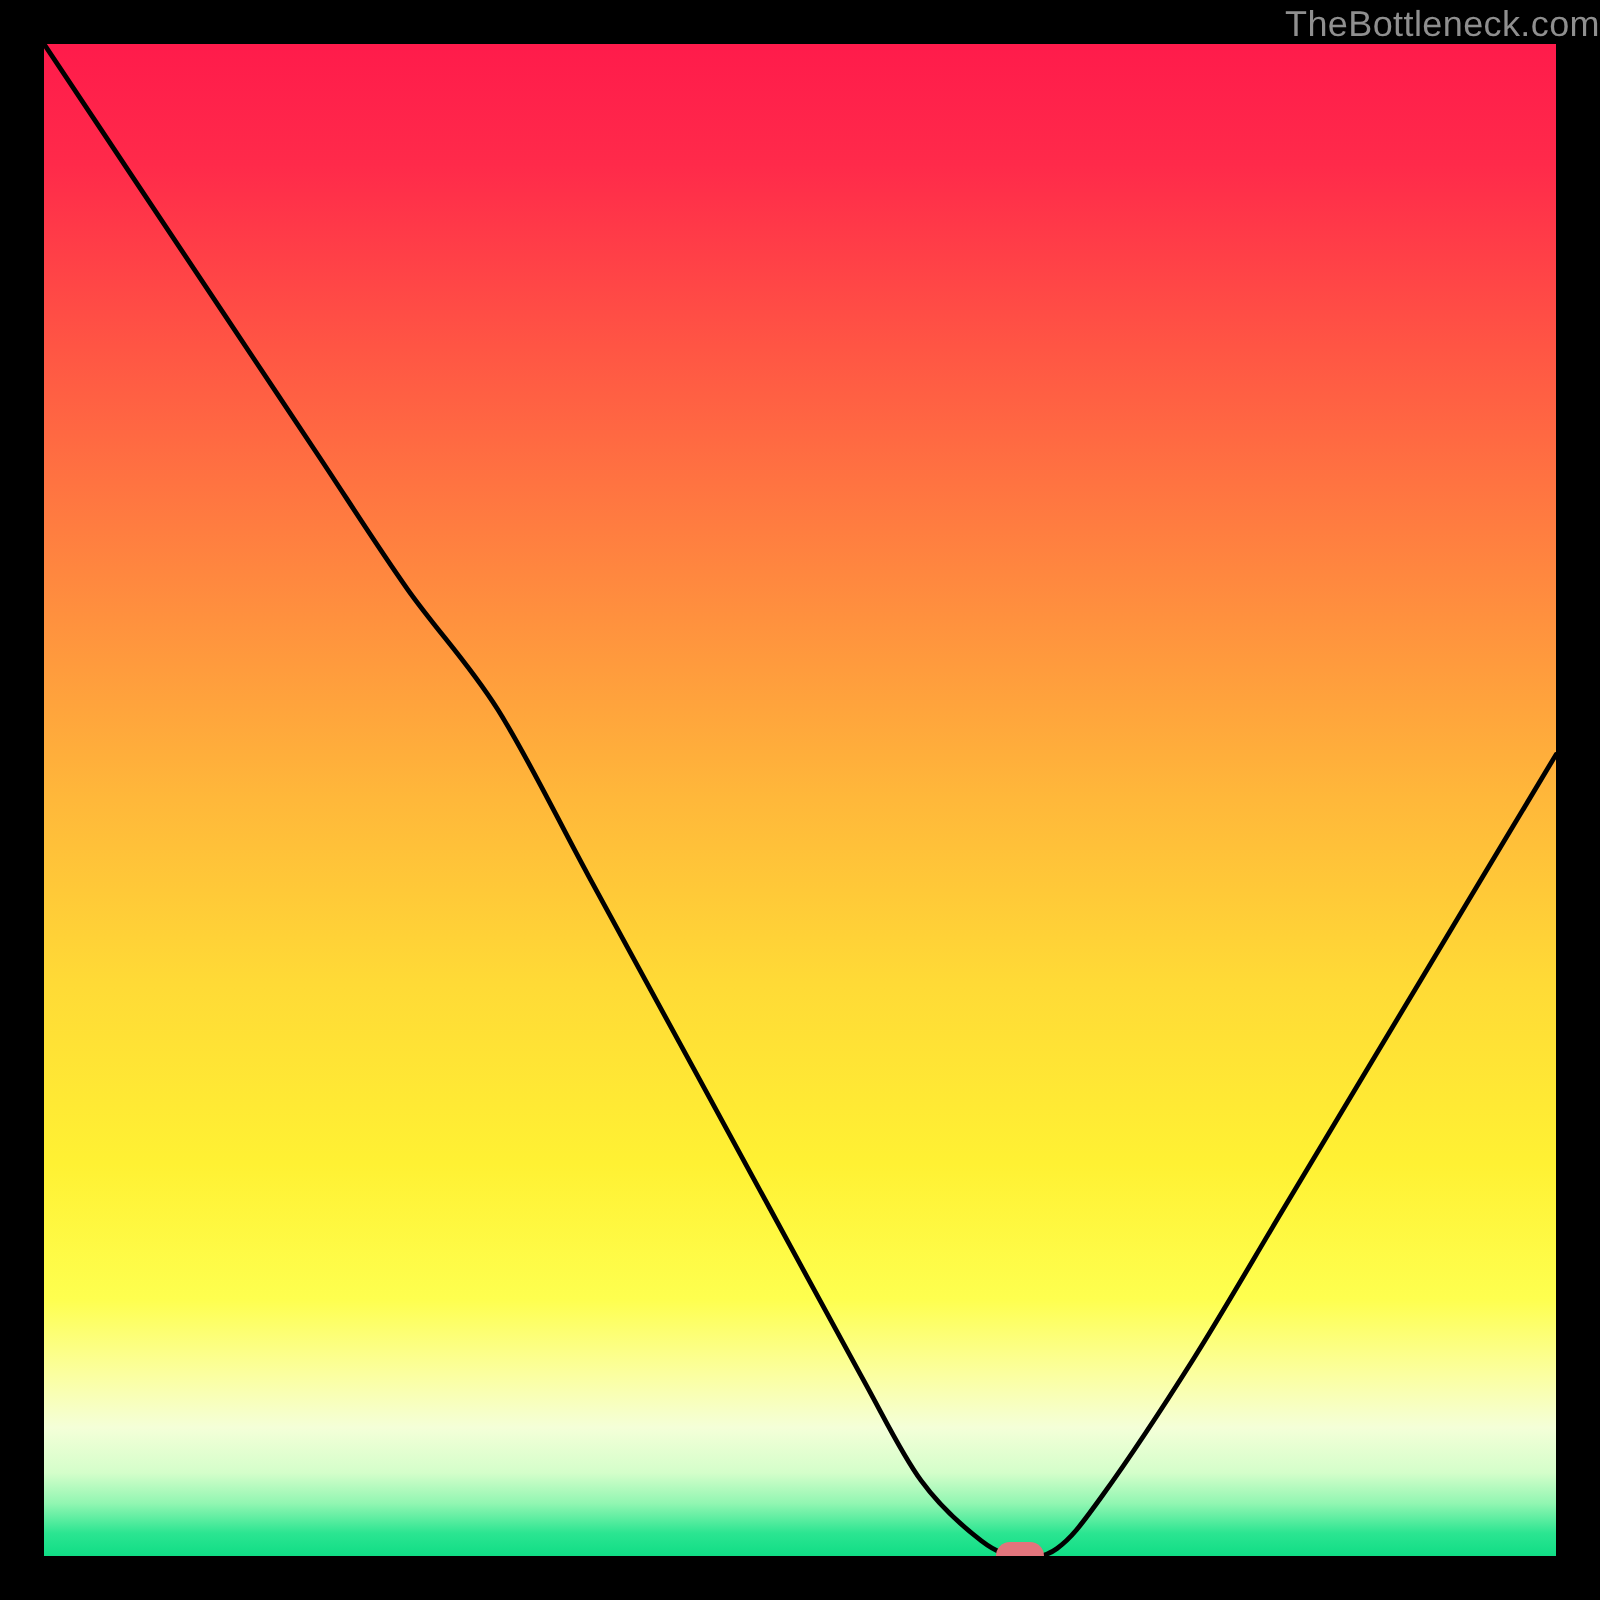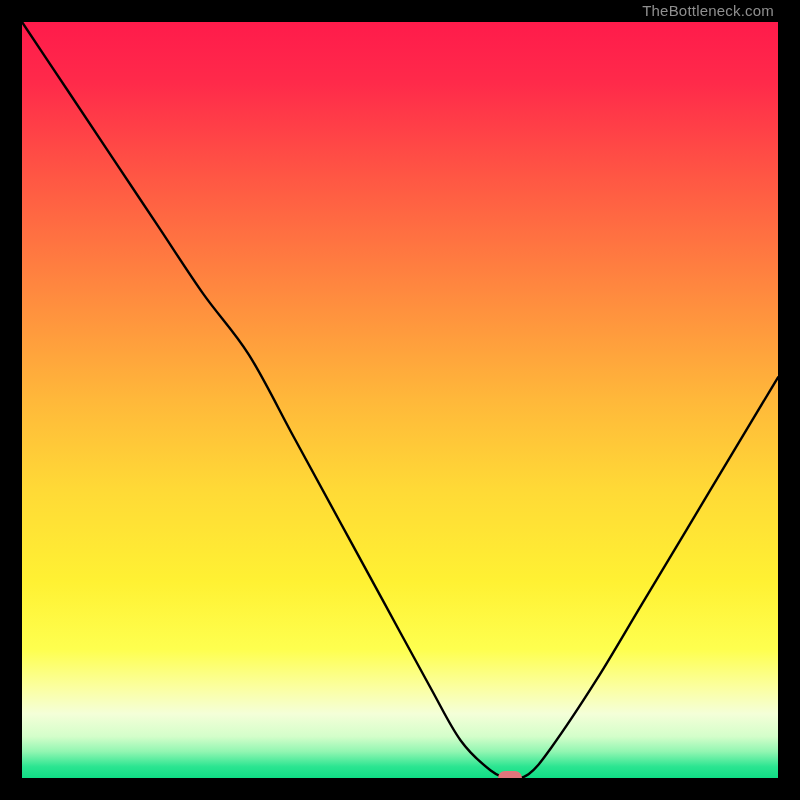--- a/index.html
+++ b/index.html
@@ -28,23 +28,23 @@
     pointer-events: none;
   }
   .marker {
     position: absolute;
     border-radius: 7px;
     background: #e2747c;
   }
   .attribution {
     position: absolute;
     top: 2px;
-    right: 26px;
+    right: 0;
     font-family: Arial, Helvetica, sans-serif;
-    font-size: 15px;
+    font-size: 18px;
     color: #8f8f8f;
     letter-spacing: 0.2px;
     font-weight: 500;
   }
 </style>
 </head>
 <body>
 
 <div class="frame">
   <div class="plot-area">

